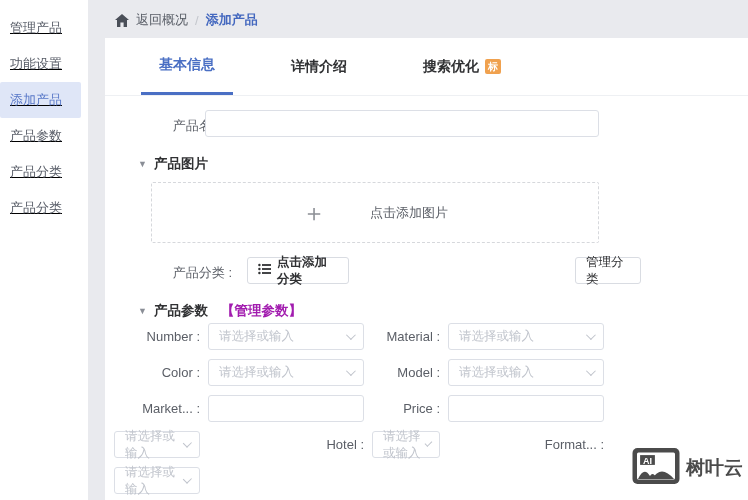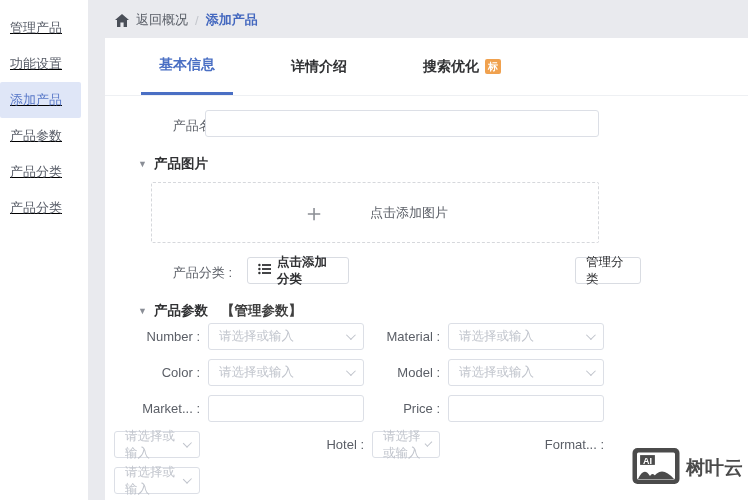--- a/index.html
+++ b/index.html
@@ -38,21 +38,21 @@
 
   
   .flabel { position:absolute; font-size:13px; color:#5a5e66; text-align:right; }
   .tbox { position:absolute; border:1px solid #dcdfe6; border-radius:3px; background:#fff; }
   input.raw { width:100%; height:100%; border:none; outline:none; font-size:12.5px; padding:0 10px;
     background:transparent; color:#303133; }
 
   .sect-head { position:absolute; font-size:13.5px; color:#303133; font-weight:bold; display:flex;
     align-items:center; gap:7px; }
   .tri { color:#8a8e96; font-size:9px; font-weight:normal; }
-  .manage-params { margin-left:6px; color:#404040; cursor:pointer; }
+  .manage-params { margin-left:6px; color:#a21caf; cursor:pointer; }
 
   .upload { position:absolute; left:151px; top:144px; width:448px; height:61px;
     border:1px dashed #d6d8dc; border-radius:2px; display:flex; align-items:center; justify-content:center;
     gap:12px; cursor:pointer; background:#fff; }
   .plus { color:#8d9096; font-size:24px; font-weight:100; line-height:1; }
   .upload-text { font-size:13px; color:#5a5e66;margin-left:32px; }
 
   .btn { position:absolute; height:27px; border:1px solid #d9dce2; border-radius:3px; background:#fff;
     display:flex; align-items:center; justify-content:center; gap:6px; font-size:12.5px; color:#303133;
     cursor:pointer; padding:0 10px;margin-left:42px; }

